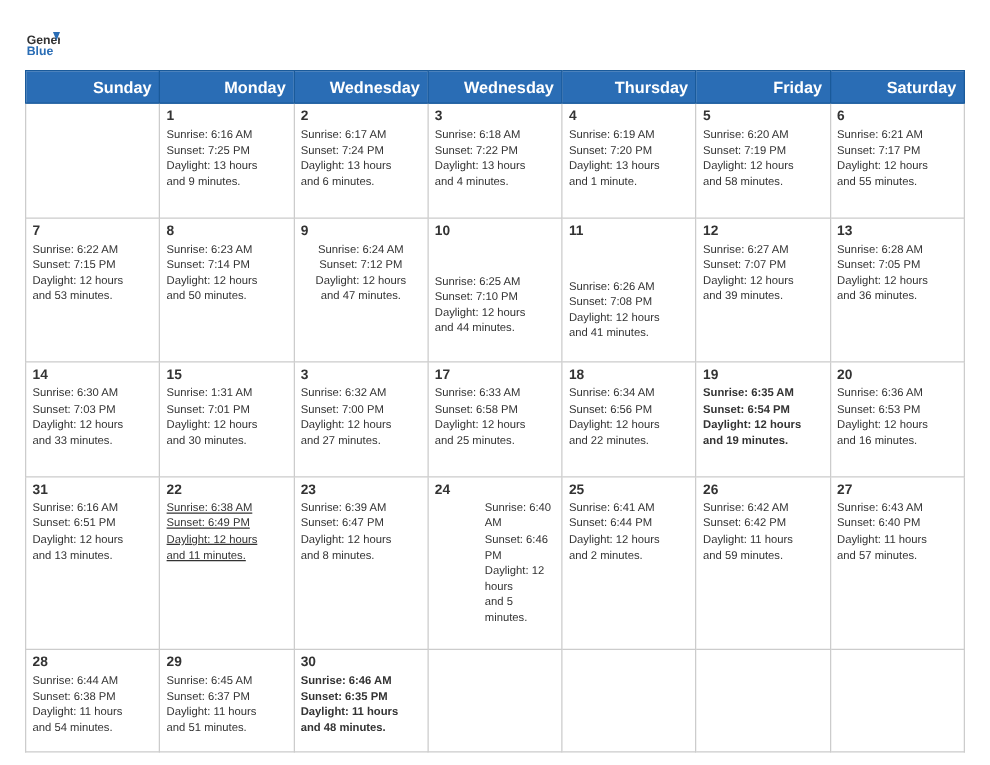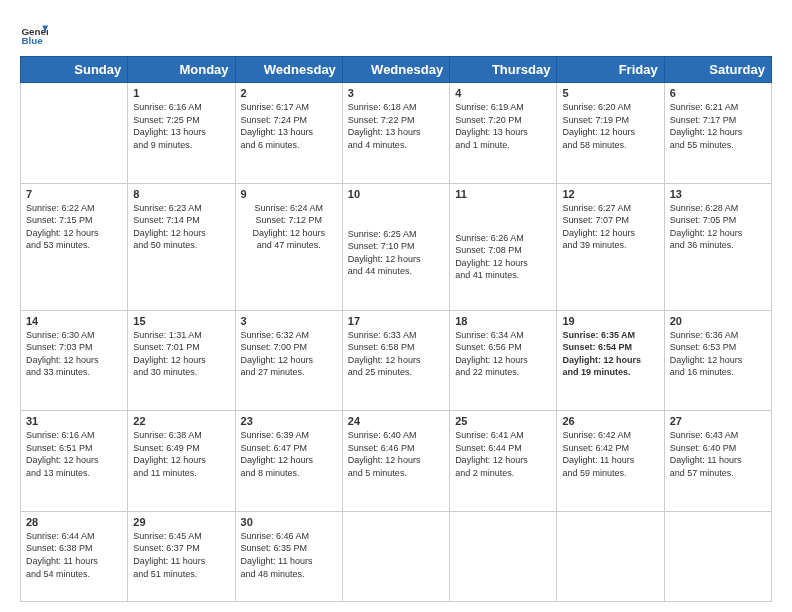--- a/index.html
+++ b/index.html
@@ -270,35 +270,35 @@
         <tr>
           <td>
             <span class="day-num">31</span>
             <div class="cell-text" style="white-space: pre-line;">Sunrise: 6:16 AM
 Sunset: 6:51 PM
 Daylight: 12 hours
 and 13 minutes.</div>
           </td>
           <td>
             <span class="day-num">22</span>
-            <div class="cell-text" style="white-space: pre-line;">Sunrise: 6:38 AM
+            <div class="cell-text" style="white-space: pre-line; text-decoration: underline;">Sunrise: 6:38 AM
 Sunset: 6:49 PM
 Daylight: 12 hours
 and 11 minutes.</div>
           </td>
           <td>
             <span class="day-num">23</span>
             <div class="cell-text" style="white-space: pre-line;">Sunrise: 6:39 AM
 Sunset: 6:47 PM
 Daylight: 12 hours
 and 8 minutes.</div>
           </td>
           <td>
             <span class="day-num">24</span>
-            <div class="cell-text" style="white-space: pre-line;">Sunrise: 6:40 AM
+            <div class="cell-text" style="white-space: pre-line; margin-left: 40px;">Sunrise: 6:40 AM
 Sunset: 6:46 PM
 Daylight: 12 hours
 and 5 minutes.</div>
           </td>
           <td>
             <span class="day-num">25</span>
             <div class="cell-text" style="white-space: pre-line;">Sunrise: 6:41 AM
 Sunset: 6:44 PM
 Daylight: 12 hours
 and 2 minutes.</div>
@@ -328,21 +328,21 @@
           </td>
           <td>
             <span class="day-num">29</span>
             <div class="cell-text" style="white-space: pre-line;">Sunrise: 6:45 AM
 Sunset: 6:37 PM
 Daylight: 11 hours
 and 51 minutes.</div>
           </td>
           <td>
             <span class="day-num">30</span>
-            <div class="cell-text" style="white-space: pre-line;">Sunrise: 6:46 AM
+            <div class="cell-text" style="white-space: pre-line; font-weight: bold;">Sunrise: 6:46 AM
 Sunset: 6:35 PM
 Daylight: 11 hours
 and 48 minutes.</div>
           </td>
           <td class="empty-cell"></td>
           <td class="empty-cell"></td>
           <td class="empty-cell"></td>
           <td class="empty-cell"></td>
         </tr>
       </tbody>

